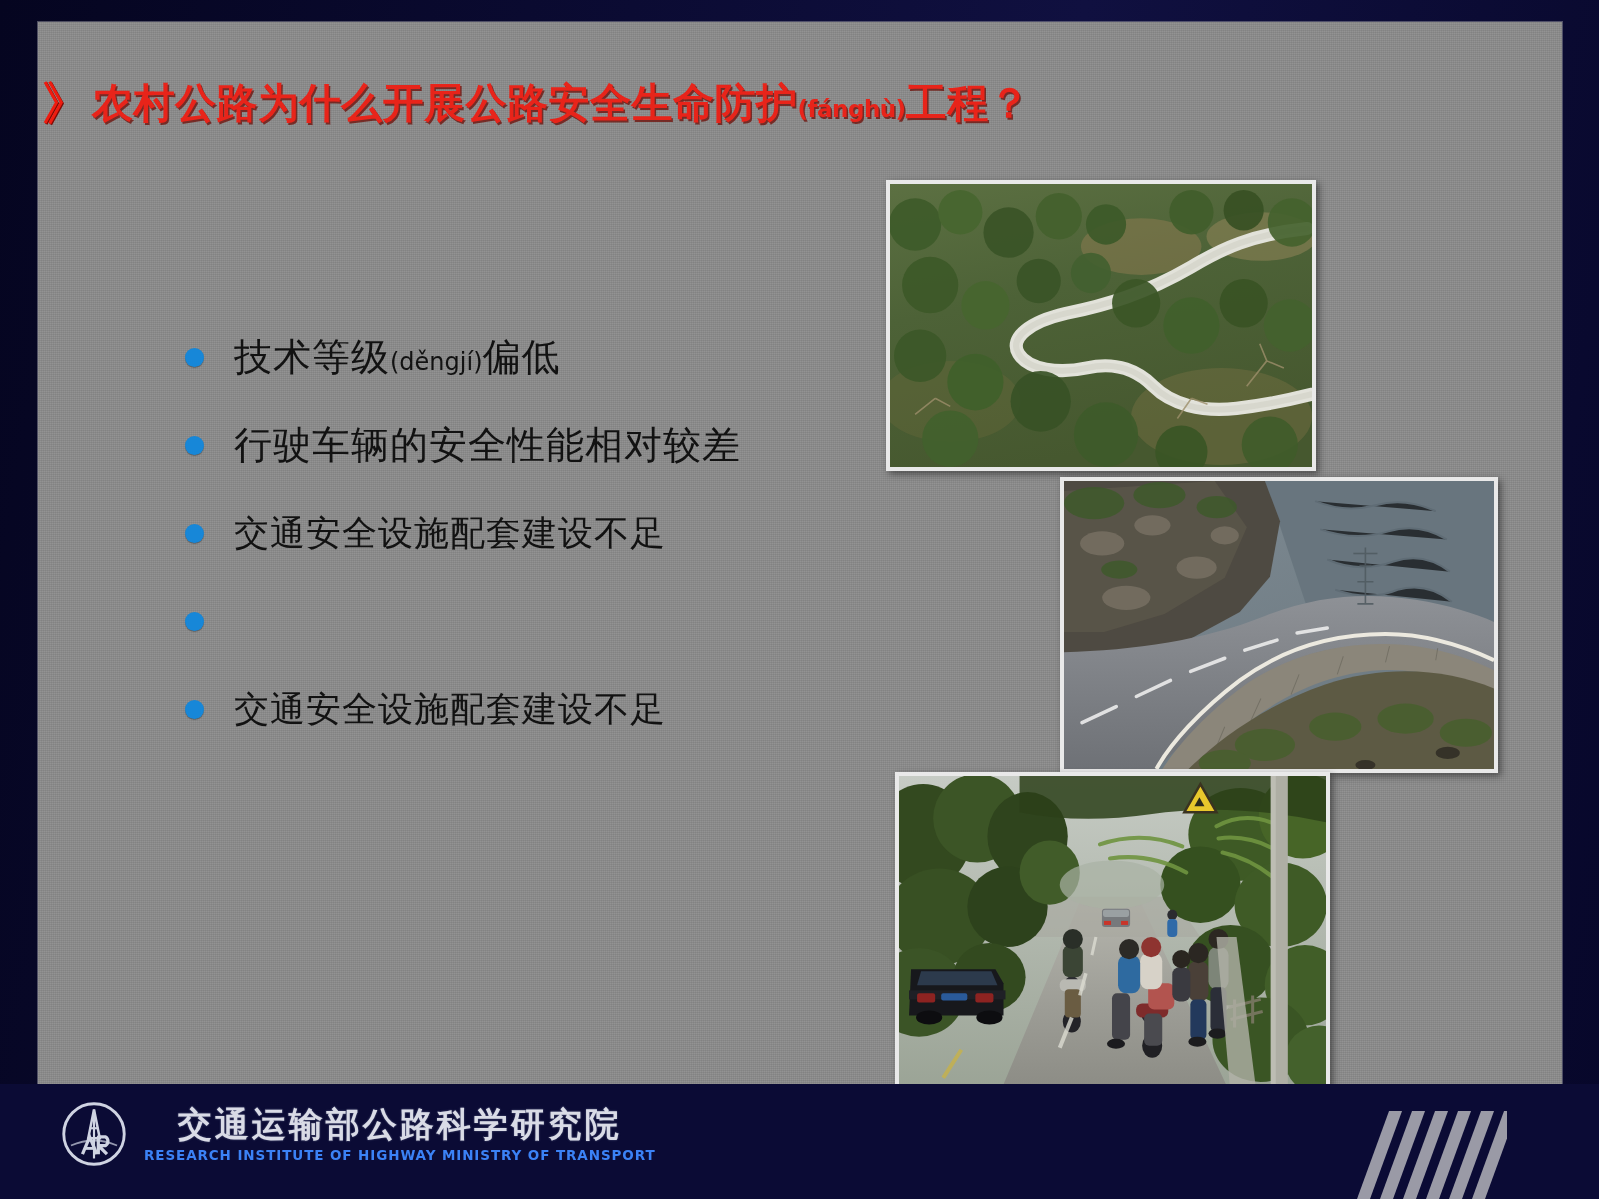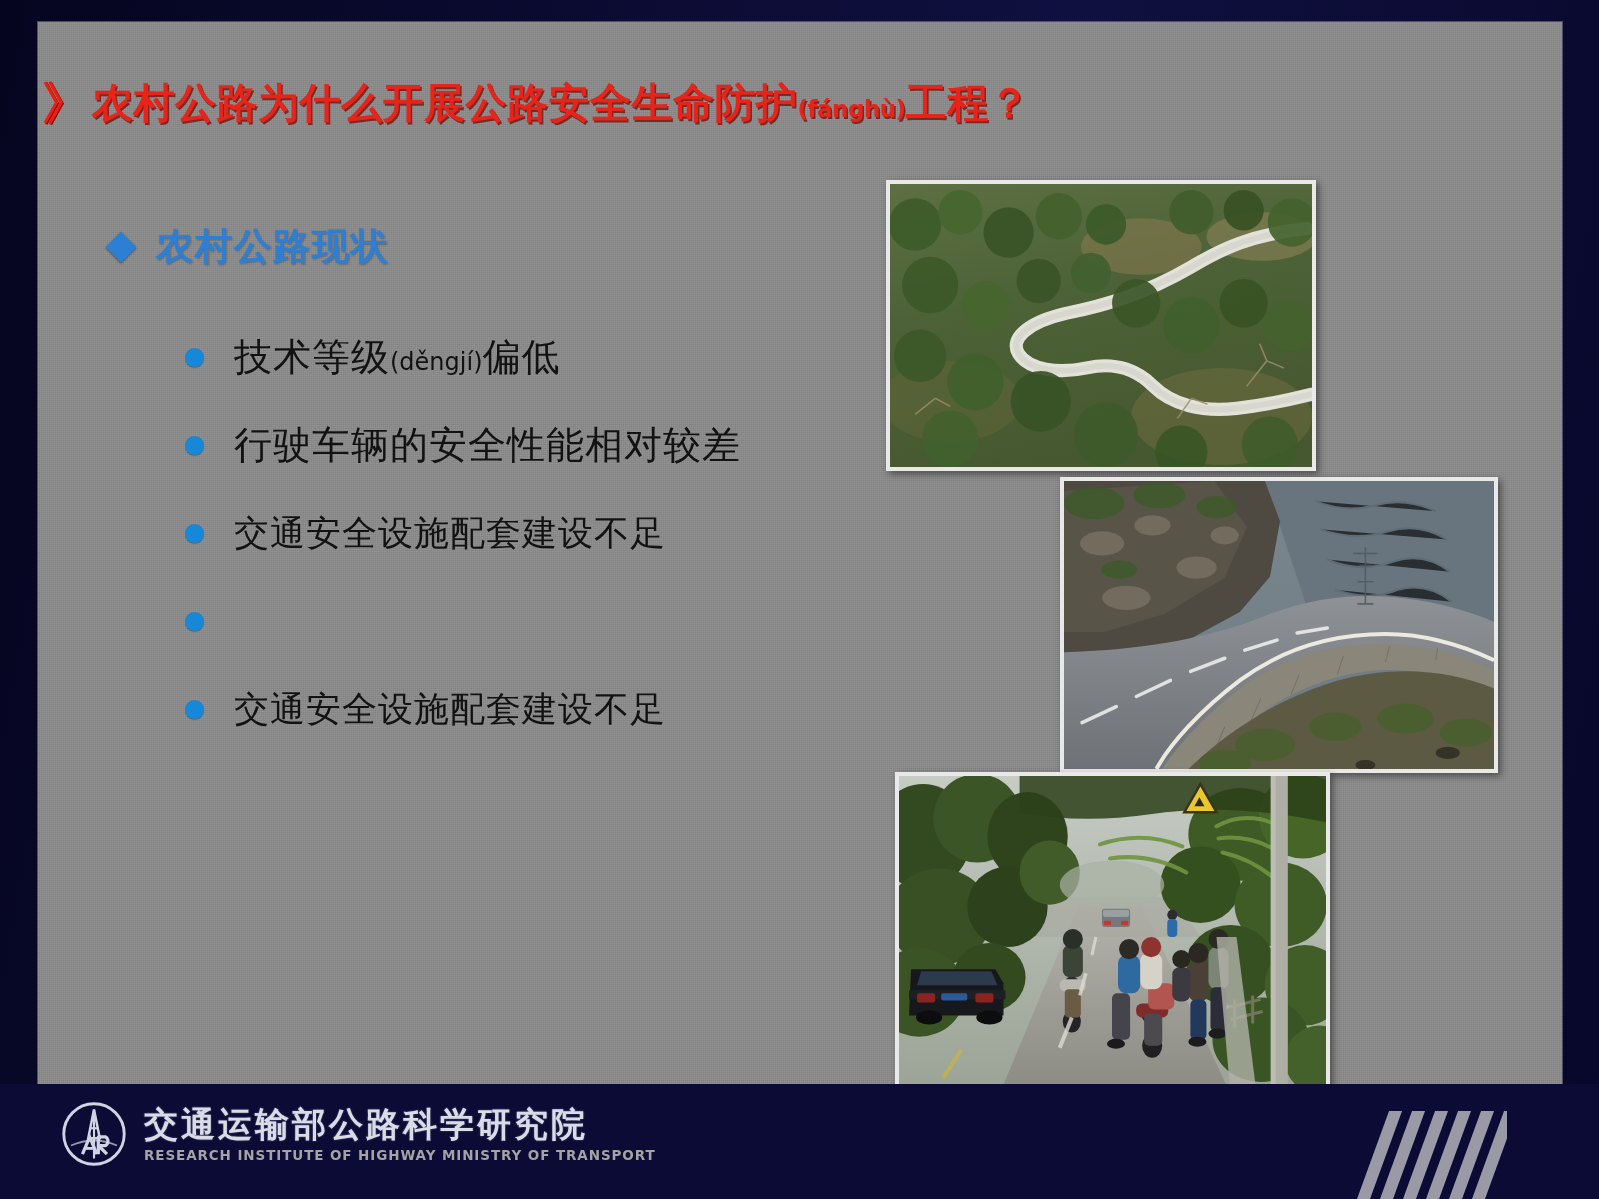--- a/index.html
+++ b/index.html
@@ -117,38 +117,39 @@
   #photo3{left:895px;top:772px;width:427px;height:318px;}
   .photo svg{display:block;width:100%;height:100%;}
 
   
   .footer{
     position:absolute;left:0;bottom:0;
     width:1599px;height:115px;
     background:#0b0b35;
     z-index:4;
     overflow:hidden;
+    text-align:center;
   }
   .footer-logo{
     position:absolute;left:58px;top:14px;
     display:flex;align-items:center;
   }
   .emblem{
     width:72px;height:72px;flex:0 0 auto;margin-right:14px;
   }
   .footer-texts{display:flex;flex-direction:column;justify-content:center;}
   .org-cn{
     color:#d9dbe6;
     font-size:34px;font-weight:700;
     letter-spacing:3px;
     line-height:1.12;
     text-shadow:0 0 2px rgba(180,190,220,.5);
   }
   .org-en{
-    color:#a3a3a3;
+    color:#3b82f6;
     font-size:13.5px;font-weight:700;
     letter-spacing:.9px;
     margin-top:3px;
   }
   .stripes{
     position:absolute;right:92px;bottom:0;
     width:150px;height:88px;
     overflow:hidden;
   }
   .stripes i{
@@ -166,24 +167,20 @@
 
   <div class="panel"></div>
 
   <div class="content">
 
     <div class="title-row">
       <span class="chevron">》</span>
       <span class="title-text"><span>农村公路为什么开展公路安全生命防护</span><span class="title-py">(fánghù)</span><span>工程？</span></span>
     </div>
 
-    <div class="subhead">
-      <span class="diamond"></span>
-      <span class="subhead-text">农村公路现状</span>
-    </div>
 
     <div class="bullets">
 
       <div class="bullet large">
         <span class="dot"></span>
         <span class="btext"><span>技术等级</span><span class="py">(děngjí)</span><span>偏低</span></span>
       </div>
 
       <div class="bullet large">
         <span class="dot"></span>

